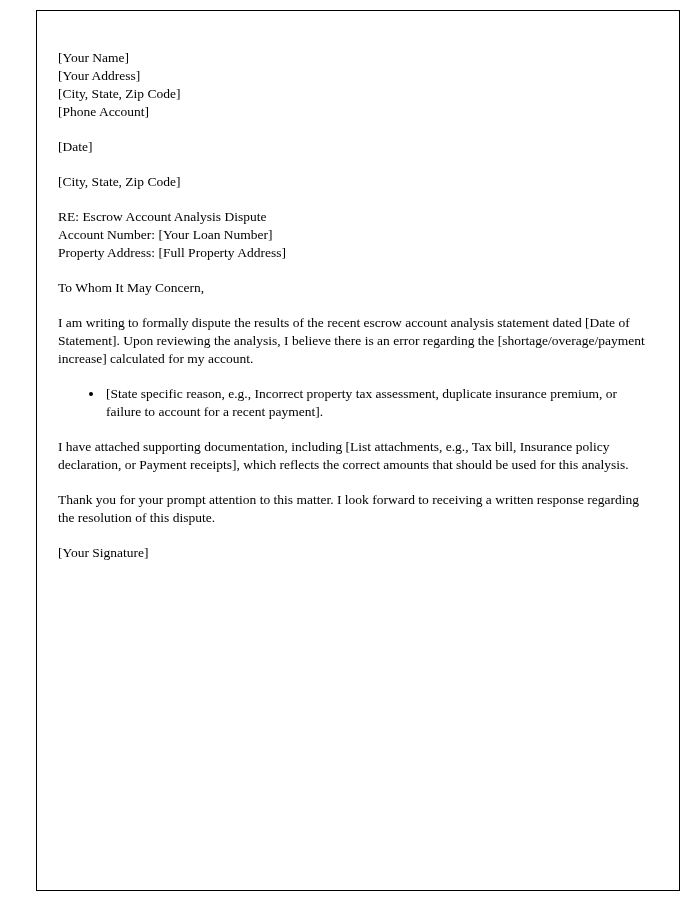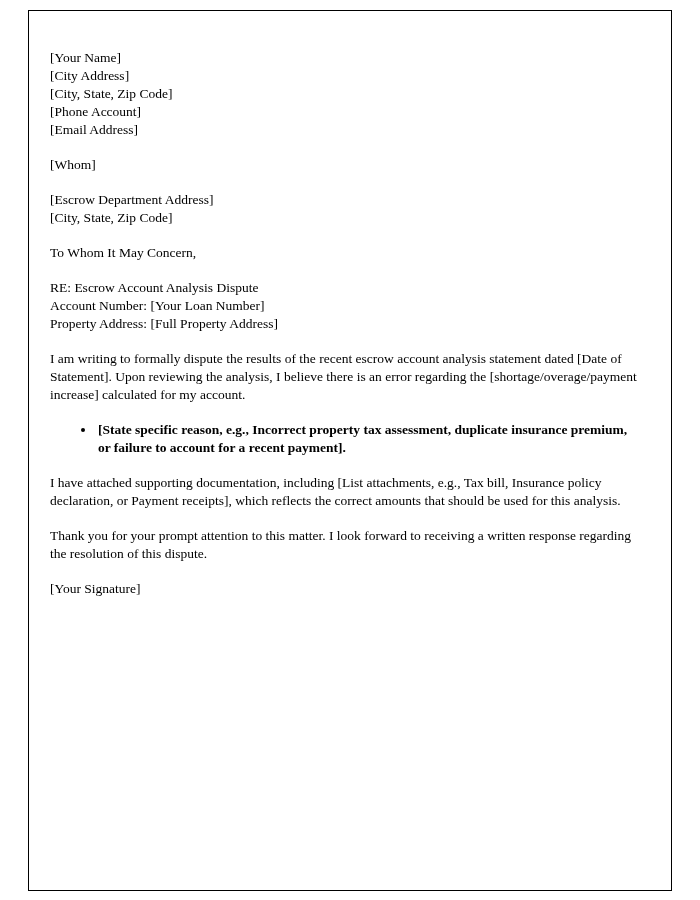--- a/index.html
+++ b/index.html
@@ -9,21 +9,21 @@
   }
   .canvas {
     position: relative;
     width: 700px;
     height: 900px;
     background: #ffffff;
     overflow: hidden;
   }
   .page {
     position: absolute;
-    left: 28px;
+    left: 36px;
     top: 10px;
     width: 644px;
     height: 881px;
     border: 1px solid #000000;
     box-sizing: border-box;
     background: #ffffff;
   }
   .content {
     padding: 38px 34px 0 21px;
     font-family: "Liberation Serif", "DejaVu Serif", serif;
@@ -37,54 +37,51 @@
   .line {
     white-space: nowrap;
   }
   ul.bullets {
     margin: 0 0 17px 0;
     padding: 0 0 0 46px;
     list-style: disc;
   }
   ul.bullets li {
     padding-left: 2px;
-    font-weight: bold;
   }
 </style>
 </head>
 <body>
 
 <div class="canvas">
   <div class="page">
     <div class="content">
 
       <div class="block">
         <div class="line">[Your Name]</div>
-        <div class="line">[City Address]</div>
+        <div class="line">[Your Address]</div>
         <div class="line">[City, State, Zip Code]</div>
         <div class="line">[Phone Account]</div>
-        <div class="line">[Email Address]</div>
       </div>
 
       <div class="block">
-        <div class="line">[Whom]</div>
+        <div class="line">[Date]</div>
       </div>
 
       <div class="block">
-        <div class="line">[Escrow Department Address]</div>
         <div class="line">[City, State, Zip Code]</div>
       </div>
-
-      <div class="block">To Whom It May Concern,</div>
 
       <div class="block">
         <div class="line">RE: Escrow Account Analysis Dispute</div>
         <div class="line">Account Number: [Your Loan Number]</div>
         <div class="line">Property Address: [Full Property Address]</div>
       </div>
+
+      <div class="block">To Whom It May Concern,</div>
 
       <div class="block">I am writing to formally dispute the results of the recent escrow account analysis statement dated [Date of Statement]. Upon reviewing the analysis, I believe there is an error regarding the [shortage/overage/payment increase] calculated for my account.</div>
 
 
       <ul class="bullets">
         <li>[State specific reason, e.g., Incorrect property tax assessment, duplicate insurance premium, or failure to account for a recent payment].</li>
       </ul>
 
       <div class="block">I have attached supporting documentation, including [List attachments, e.g., Tax bill, Insurance policy declaration, or Payment receipts], which reflects the correct amounts that should be used for this analysis.</div>
 

